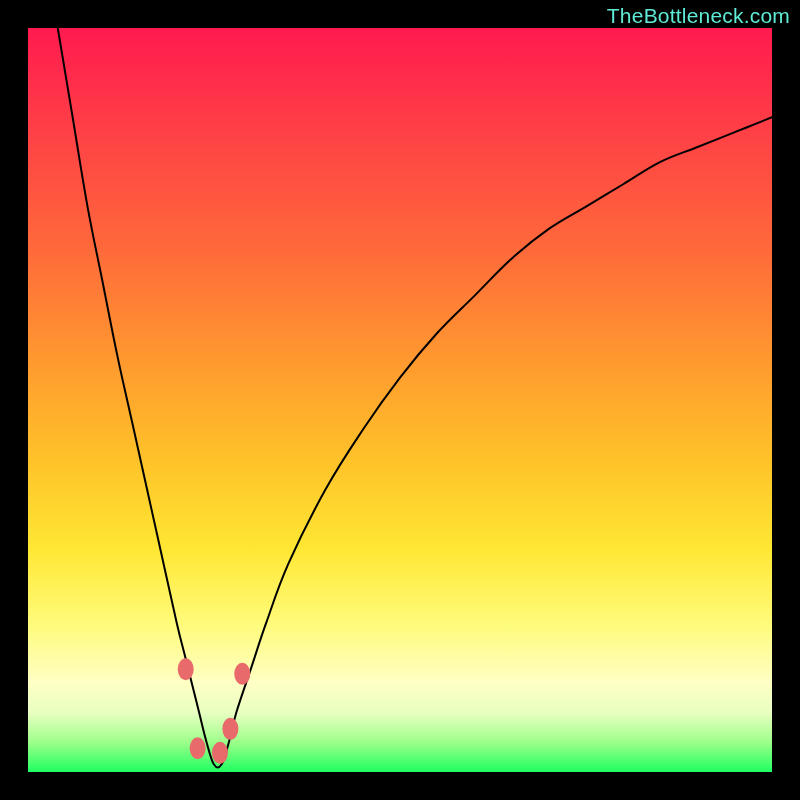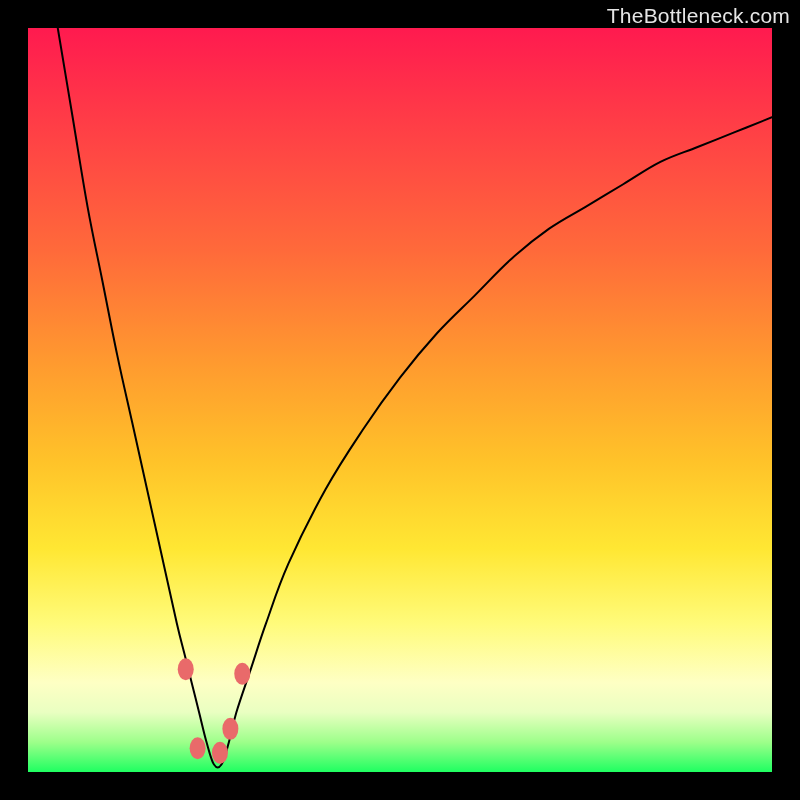--- a/index.html
+++ b/index.html
@@ -42,21 +42,21 @@
   .plot svg {
     position: absolute;
     inset: 0;
     width: 100%;
     height: 100%;
   }
   .watermark {
     position: absolute;
     top: 4px;
     right: 10px;
-    color: #e5e5e5;
+    color: #5eead4;
     font-size: 21px;
     letter-spacing: 0.2px;
     user-select: none;
   }
 </style>
 </head>
 <body>
 
 <div class="frame">
   <div class="watermark">TheBottleneck.com</div>

